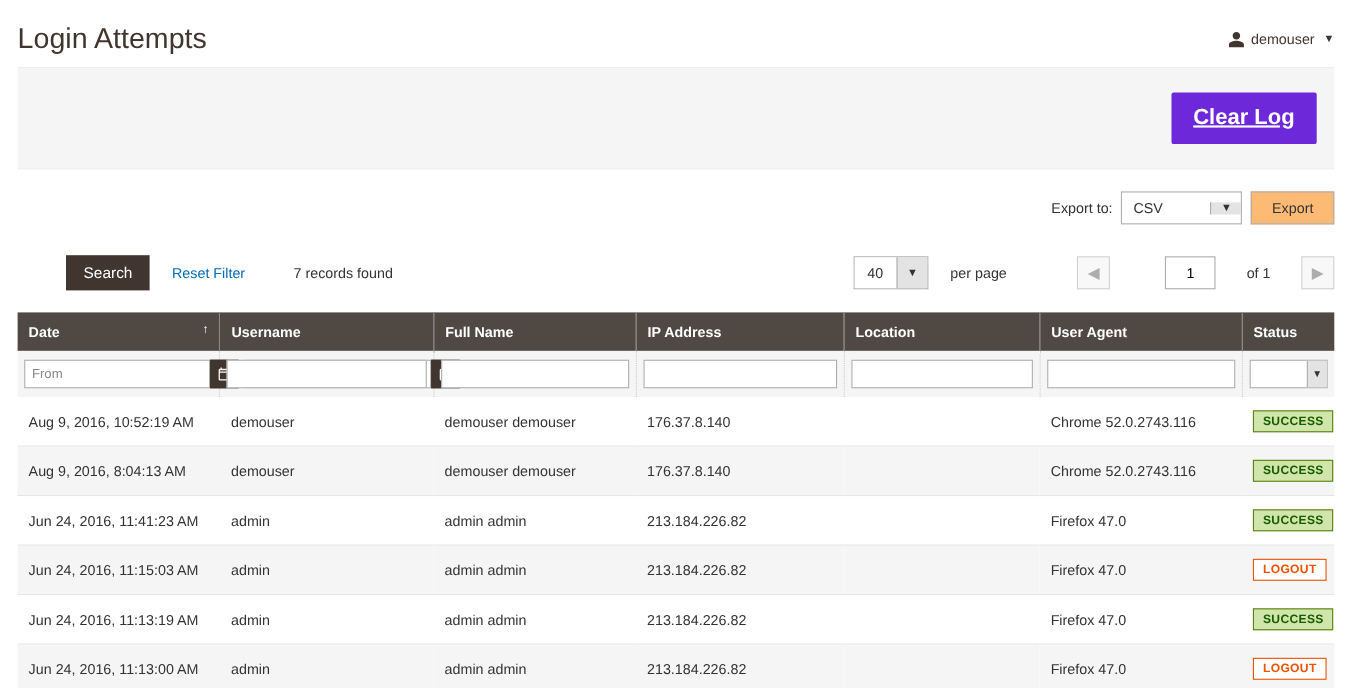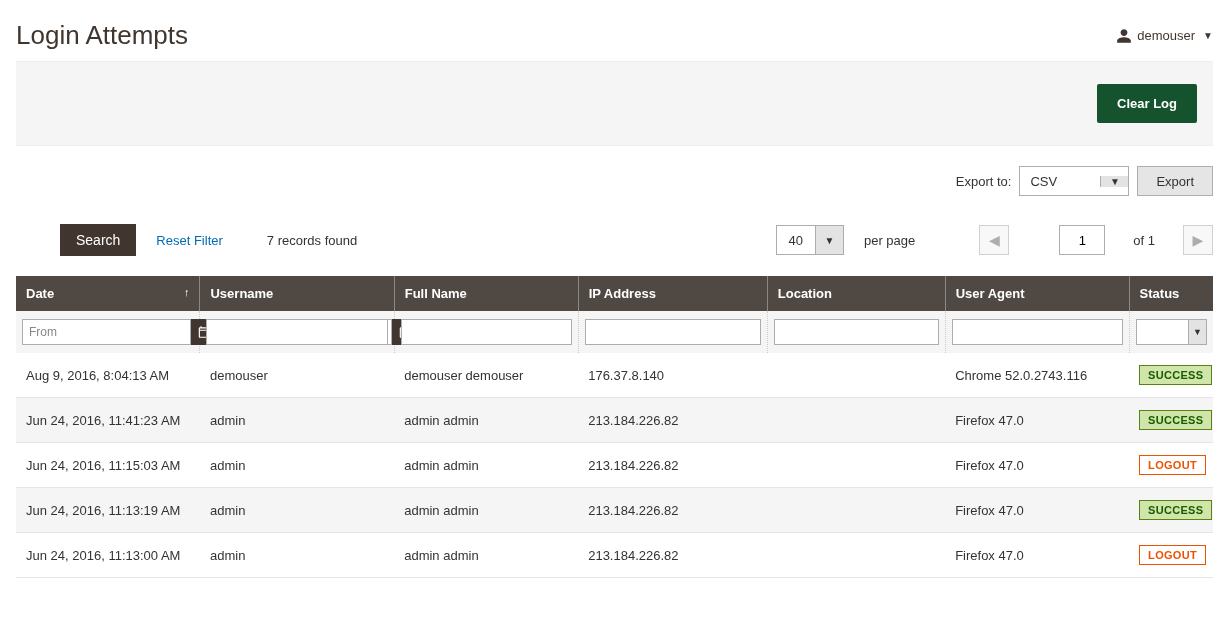--- a/index.html
+++ b/index.html
@@ -7,28 +7,28 @@
 .page { padding: 0 16px; }
 
 .top-row { display: flex; justify-content: space-between; align-items: center; padding: 20px 0 10px 0; }
 .page-title { font-size: 26px; font-weight: 400; color: #41362f; }
 .user-menu { display: flex; align-items: center; gap: 6px; color: #41362f; cursor: pointer; }
 .user-icon { width: 14px; height: 16px; display: inline-block; }
 .user-icon svg { width: 14px; height: 16px; }
 .caret-down { font-size: 10px; color: #41362f; margin-left: 2px; }
 
 .action-bar { background: #f5f5f5; border: 1px solid #eee; border-left: none; border-right: none; padding: 22px 16px; margin-bottom: 20px; display: flex; justify-content: flex-end; }
-.btn-primary { background: #14532d; color: #fff; border: none; padding: 12px 20px; font-size: 13px; font-weight: 600; cursor: pointer; border-radius: 2px; }
+.btn-primary { background: #6d28d9; color: #fff; border: none; padding: 12px 20px; font-size: 20px; font-weight: 600; cursor: pointer; border-radius: 2px; text-decoration: underline; }
 
 .export-row { display: flex; justify-content: flex-end; align-items: center; gap: 8px; margin-bottom: 28px; padding-right: 0; }
 .export-label { color: #333; }
 .select-wrap { display: inline-flex; align-items: center; border: 1px solid #adadad; height: 30px; background: #fff; }
 .select-text { padding: 0 10px; display: flex; align-items: center; min-width: 80px; }
 .select-caret { width: 28px; background: #e3e3e3; border-left: 1px solid #adadad; display: flex; align-items: center; justify-content: center; font-size: 10px; color: #333; }
-.btn-secondary { background: #e5e5e5; border: 1px solid #adadad; padding: 0 18px; height: 30px; font-size: 13px; cursor: pointer; color: #333; }
+.btn-secondary { background: #fdba74; border: 1px solid #adadad; padding: 0 18px; height: 30px; font-size: 13px; cursor: pointer; color: #333; }
 
 .toolbar { display: flex; align-items: center; gap: 20px; margin-bottom: 20px; padding-left: 44px; }
 .btn-search { background: #41362f; color: #fff; border: none; padding: 8px 16px; font-size: 14px; cursor: pointer; }
 .link-reset { color: #006bb4; cursor: pointer; }
 .records-found { color: #333; margin-left: 24px; }
 .toolbar-spacer { flex: 1; }
 .per-page-text { color: #333; }
 .pager-input { width: 46px; height: 30px; border: 1px solid #adadad; text-align: center; font-size: 13px; }
 .of-text { color: #333; margin: 0 8px; }
 .pager-btn { width: 30px; height: 30px; border: 1px solid #d1d1d1; background: #f8f8f8; display: flex; align-items: center; justify-content: center; cursor: pointer; color: #adadad; font-size: 14px; }
@@ -171,20 +171,29 @@
         <td>
           <div class="status-select-wrap">
             <span class="status-select-text"></span>
             <span class="status-select-caret">▼</span>
           </div>
         </td>
       </tr>
     </tbody>
     <tbody id="data-body">
         <tr class="data-row">
+          <td>Aug 9, 2016, 10:52:19 AM</td>
+          <td>demouser</td>
+          <td>demouser demouser</td>
+          <td>176.37.8.140</td>
+          <td></td>
+          <td>Chrome 52.0.2743.116</td>
+          <td><span class="badge badge-success">SUCCESS</span></td>
+        </tr>
+        <tr class="data-row">
           <td>Aug 9, 2016, 8:04:13 AM</td>
           <td>demouser</td>
           <td>demouser demouser</td>
           <td>176.37.8.140</td>
           <td></td>
           <td>Chrome 52.0.2743.116</td>
           <td><span class="badge badge-success">SUCCESS</span></td>
         </tr>
         <tr class="data-row">
           <td>Jun 24, 2016, 11:41:23 AM</td>

